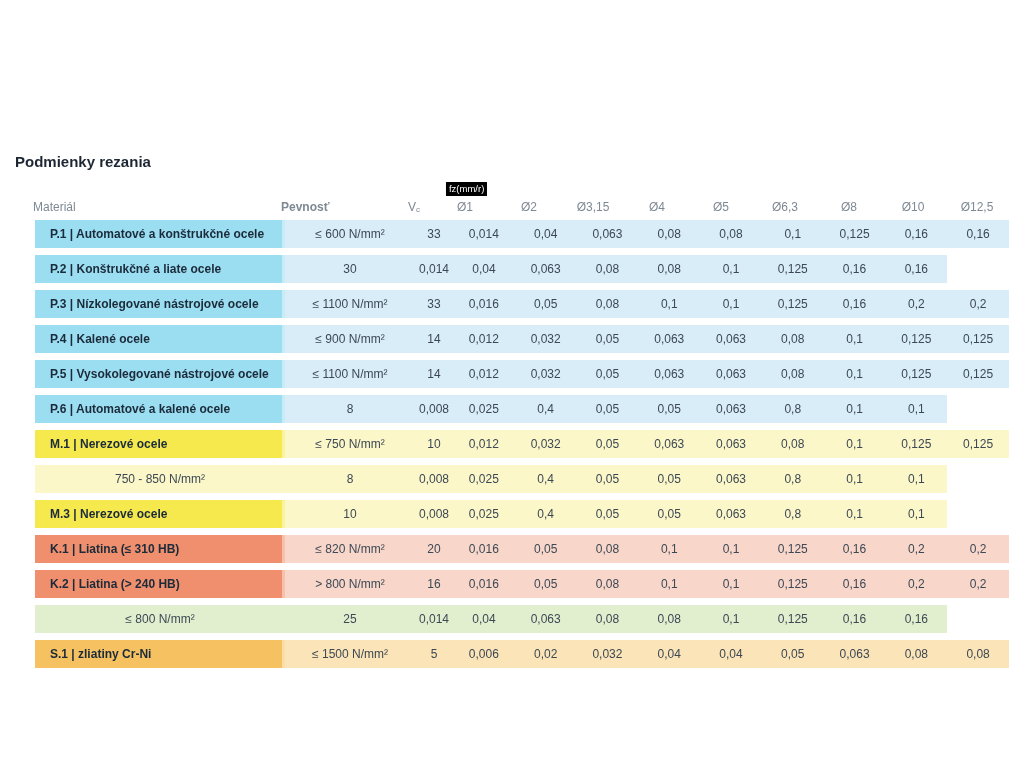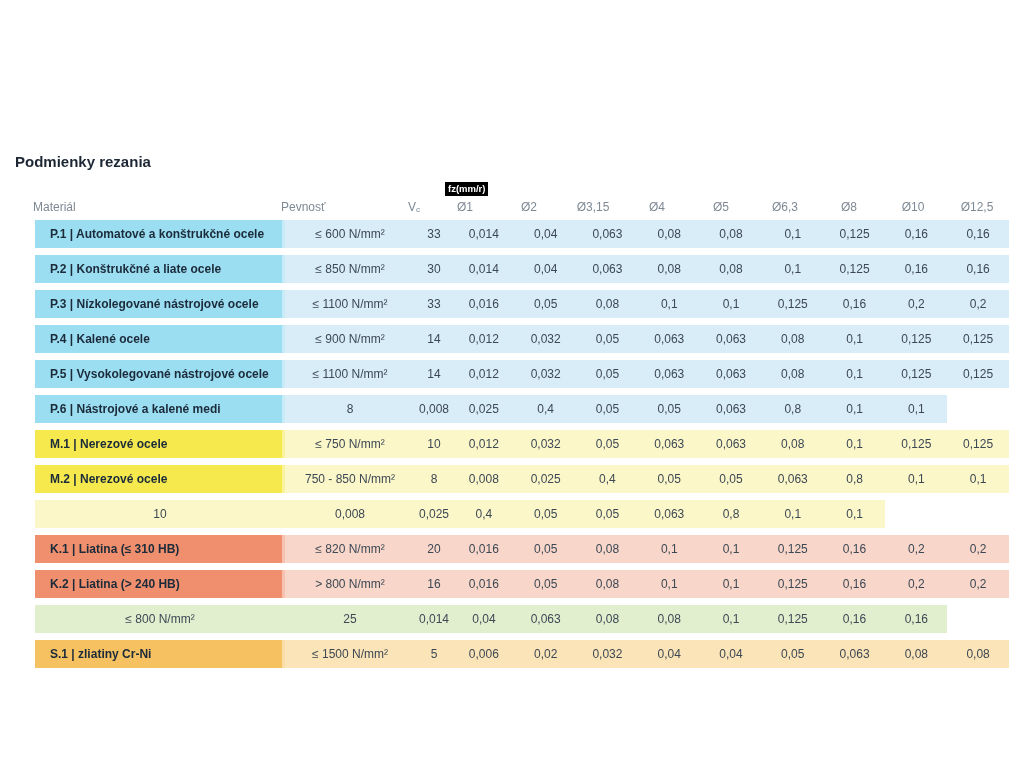--- a/index.html
+++ b/index.html
@@ -4,23 +4,23 @@
 <style>
   html,body{margin:0;padding:0;background:#ffffff;}
   body{width:1024px;height:768px;overflow:hidden;font-family:"Liberation Sans",sans-serif;}
   .page{position:relative;width:1024px;height:768px;background:#ffffff;border-radius:10px;}
   .title{position:absolute;left:15px;top:153px;font-size:15px;font-weight:bold;color:#1d2733;}
   .table{position:absolute;left:15px;top:182px;width:994px;}
   .row{display:grid;grid-template-columns:250px 130px 38px repeat(9,1fr);}
   .header-row{height:38px;color:#7e8994;font-size:12px;}
   .header-row .cell{display:flex;align-items:flex-end;padding-bottom:6px;justify-content:center;position:relative;}
   .h-mat{justify-content:flex-start !important;padding-left:18px;}
-  .h-pev{justify-content:flex-start !important;padding-left:16px;}
+  .h-pev{justify-content:flex-start !important;padding-left:16px;font-weight:bold;}
   .h-vc sub{font-size:8px;}
-  .fz-badge{position:absolute;top:0;left:50%;transform:translateX(-46%);background:#000000;color:#ffffff;font-size:9.5px;padding:1px 3px;white-space:nowrap;line-height:12px;font-weight:bold;}
+  .fz-badge{position:absolute;top:0;left:50%;transform:translateX(-46%);background:#000000;color:#ffffff;font-size:9.5px;padding:1px 3px;white-space:nowrap;line-height:12px;}
   .data-row{height:28px;margin-bottom:7px;font-size:12px;padding-left:20px;}
   .data-row .cell{display:flex;align-items:center;justify-content:center;background:var(--pale);color:#3c4854;}
   .c-mat{justify-content:flex-start !important;background:var(--label) !important;
          color:#1b2b3a !important;font-weight:bold;padding-left:15px;
          border-right:3px solid rgba(255,255,255,0.45);box-sizing:border-box;}
 </style>
 </head>
 <body>
 
 <div class="page">
@@ -74,21 +74,20 @@
           <div class="cell c-fz">0,063</div>
           <div class="cell c-fz">0,08</div>
           <div class="cell c-fz">0,08</div>
           <div class="cell c-fz">0,1</div>
           <div class="cell c-fz">0,125</div>
           <div class="cell c-fz">0,16</div>
           <div class="cell c-fz">0,16</div>
         </div>
         <div class="row data-row" style="--label: #9bddf1; --pale: #d9edf8;">
           <div class="cell c-mat">P.2 | Konštrukčné a liate ocele</div>
-          <div class="cell c-pev">≤ 850 N/mm²</div>
           <div class="cell c-vc">30</div>
           <div class="cell c-fz">0,014</div>
           <div class="cell c-fz">0,04</div>
           <div class="cell c-fz">0,063</div>
           <div class="cell c-fz">0,08</div>
           <div class="cell c-fz">0,08</div>
           <div class="cell c-fz">0,1</div>
           <div class="cell c-fz">0,125</div>
           <div class="cell c-fz">0,16</div>
           <div class="cell c-fz">0,16</div>
@@ -129,21 +128,21 @@
           <div class="cell c-fz">0,032</div>
           <div class="cell c-fz">0,05</div>
           <div class="cell c-fz">0,063</div>
           <div class="cell c-fz">0,063</div>
           <div class="cell c-fz">0,08</div>
           <div class="cell c-fz">0,1</div>
           <div class="cell c-fz">0,125</div>
           <div class="cell c-fz">0,125</div>
         </div>
         <div class="row data-row" style="--label: #9bddf1; --pale: #d9edf8;">
-          <div class="cell c-mat">P.6 | Nástrojové a kalené medi</div>
+          <div class="cell c-mat">P.6 | Automatové a kalené ocele</div>
           <div class="cell c-vc">8</div>
           <div class="cell c-fz">0,008</div>
           <div class="cell c-fz">0,025</div>
           <div class="cell c-fz">0,4</div>
           <div class="cell c-fz">0,05</div>
           <div class="cell c-fz">0,05</div>
           <div class="cell c-fz">0,063</div>
           <div class="cell c-fz">0,8</div>
           <div class="cell c-fz">0,1</div>
           <div class="cell c-fz">0,1</div>
@@ -156,34 +155,34 @@
           <div class="cell c-fz">0,032</div>
           <div class="cell c-fz">0,05</div>
           <div class="cell c-fz">0,063</div>
           <div class="cell c-fz">0,063</div>
           <div class="cell c-fz">0,08</div>
           <div class="cell c-fz">0,1</div>
           <div class="cell c-fz">0,125</div>
           <div class="cell c-fz">0,125</div>
         </div>
         <div class="row data-row" style="--label: #f6e94e; --pale: #fcf7c9;">
-          <div class="cell c-mat">M.2 | Nerezové ocele</div>
           <div class="cell c-pev">750 - 850 N/mm²</div>
           <div class="cell c-vc">8</div>
           <div class="cell c-fz">0,008</div>
           <div class="cell c-fz">0,025</div>
           <div class="cell c-fz">0,4</div>
           <div class="cell c-fz">0,05</div>
           <div class="cell c-fz">0,05</div>
           <div class="cell c-fz">0,063</div>
           <div class="cell c-fz">0,8</div>
           <div class="cell c-fz">0,1</div>
           <div class="cell c-fz">0,1</div>
         </div>
         <div class="row data-row" style="--label: #f6e94e; --pale: #fcf7c9;">
+          <div class="cell c-mat">M.3 | Nerezové ocele</div>
           <div class="cell c-vc">10</div>
           <div class="cell c-fz">0,008</div>
           <div class="cell c-fz">0,025</div>
           <div class="cell c-fz">0,4</div>
           <div class="cell c-fz">0,05</div>
           <div class="cell c-fz">0,05</div>
           <div class="cell c-fz">0,063</div>
           <div class="cell c-fz">0,8</div>
           <div class="cell c-fz">0,1</div>
           <div class="cell c-fz">0,1</div>

